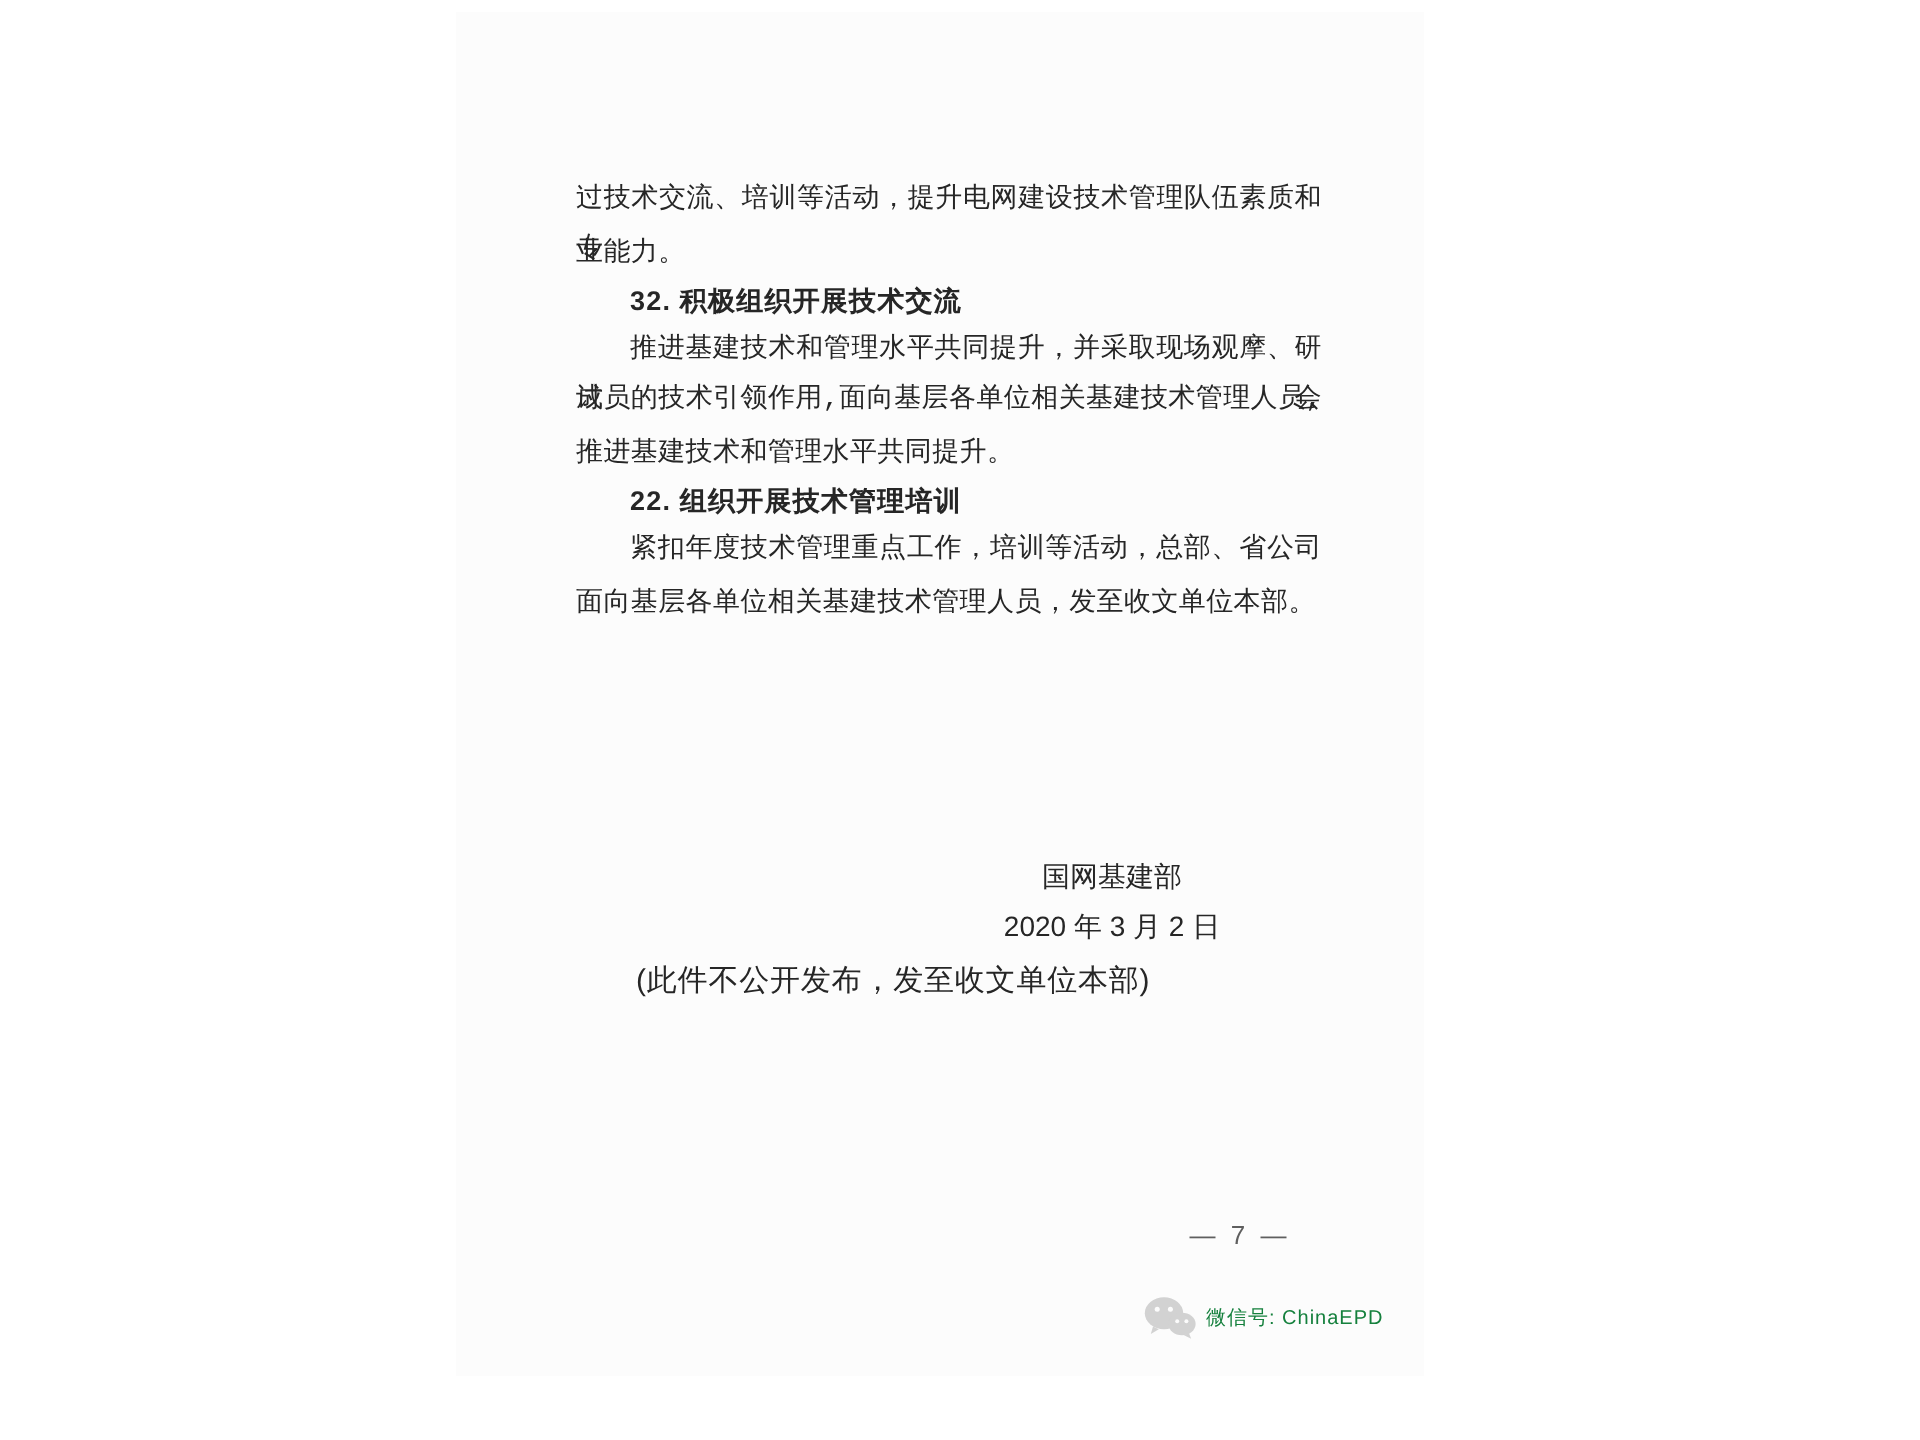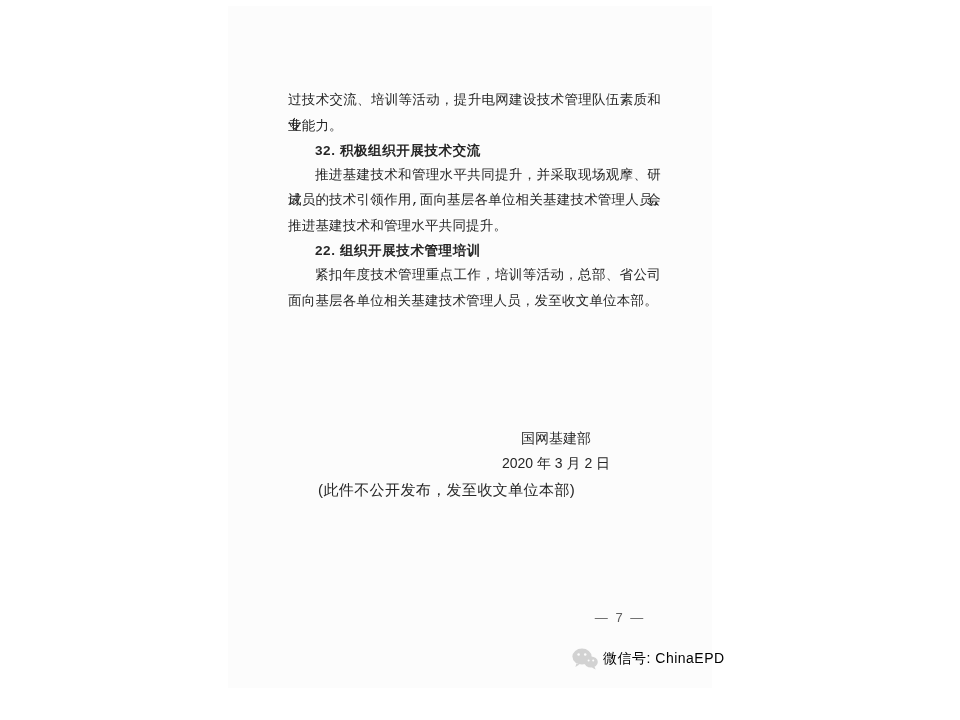--- a/index.html
+++ b/index.html
@@ -61,22 +61,22 @@
     color: #5f5f5f;
     letter-spacing: 2px;
   }
 
   .watermark {
     position: absolute;
     left: 572px; top: 648px;
     display: flex;
     align-items: center;
     gap: 5px;
-    color: #000000;
-    font-size: 14px;
+    color: #15803d;
+    font-size: 10px;
     letter-spacing: 0.5px;
   }
   .watermark svg { display: block; }
 </style>
 </head>
 <body>
 
 <div class="canvas">
   <div class="page">
 

